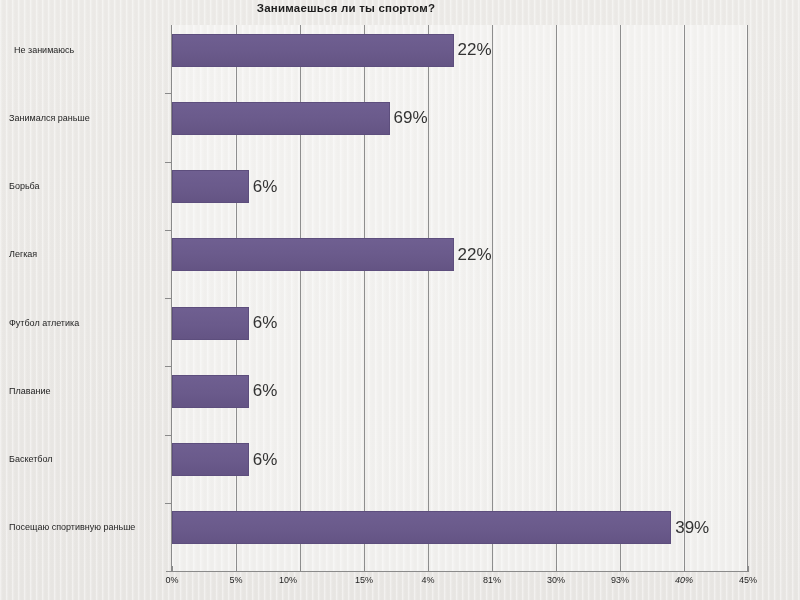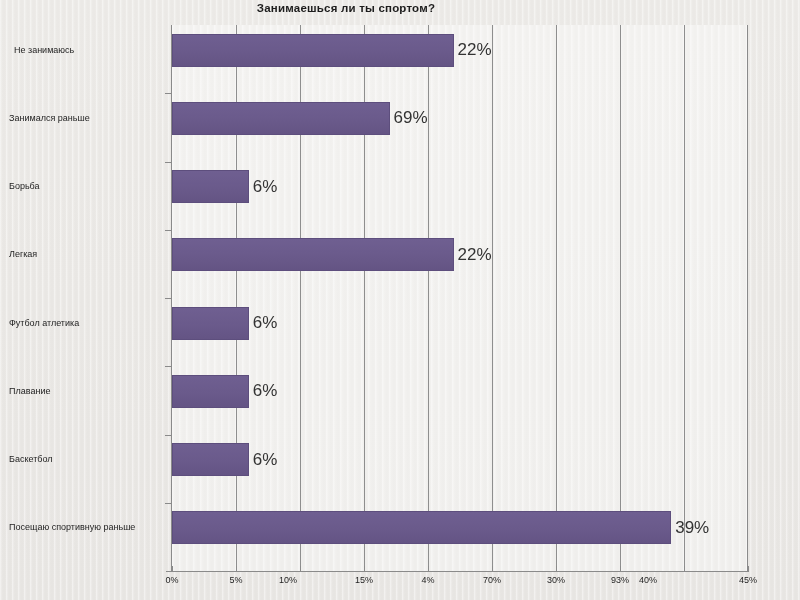--- a/index.html
+++ b/index.html
@@ -166,27 +166,27 @@
       <div class="axis-label" style="left: 172px;">0%</div>
       <div class="x-tick" style="left: 236px;"></div>
       <div class="axis-label" style="left: 236px;">5%</div>
       <div class="x-tick" style="left: 300px;"></div>
       <div class="axis-label" style="left: 288px;">10%</div>
       <div class="x-tick" style="left: 364px;"></div>
       <div class="axis-label" style="left: 364px;">15%</div>
       <div class="x-tick" style="left: 428px;"></div>
       <div class="axis-label" style="left: 428px;">4%</div>
       <div class="x-tick" style="left: 492px;"></div>
-      <div class="axis-label" style="left: 492px;">70%</div>
+      <div class="axis-label" style="left: 492px;">81%</div>
       <div class="x-tick" style="left: 556px;"></div>
       <div class="axis-label" style="left: 556px;">30%</div>
       <div class="x-tick" style="left: 620px;"></div>
       <div class="axis-label" style="left: 620px;">93%</div>
       <div class="x-tick" style="left: 684px;"></div>
-      <div class="axis-label" style="left: 648px;">40%</div>
+      <div class="axis-label" style="left: 684px; font-style: italic;">40%</div>
       <div class="x-tick" style="left: 748px;"></div>
       <div class="axis-label" style="left: 748px;">45%</div>
       <div class="bar" title="Не занимаюсь 22%" style="left: 172px; top: 33.625px; width: 281.6px;"></div>
       <div class="bar-value" style="left: 457.6px; top: 40.125px;">22%</div>
       <div class="cat-label" style="left: 14px; right: auto; top: 44.625px;">Не занимаюсь</div>
       <div class="bar" title="Занимался раньше 17%" style="left: 172px; top: 101.875px; width: 217.6px;"></div>
       <div class="bar-value" style="left: 393.6px; top: 108.375px;">69%</div>
       <div class="cat-label" style="left: 9px; right: auto; top: 112.875px;">Занимался раньше</div>
       <div class="y-tick" style="top: 93.25px;"></div>
       <div class="bar" title="Борьба 6%" style="left: 172px; top: 170.125px; width: 76.8px;"></div>

